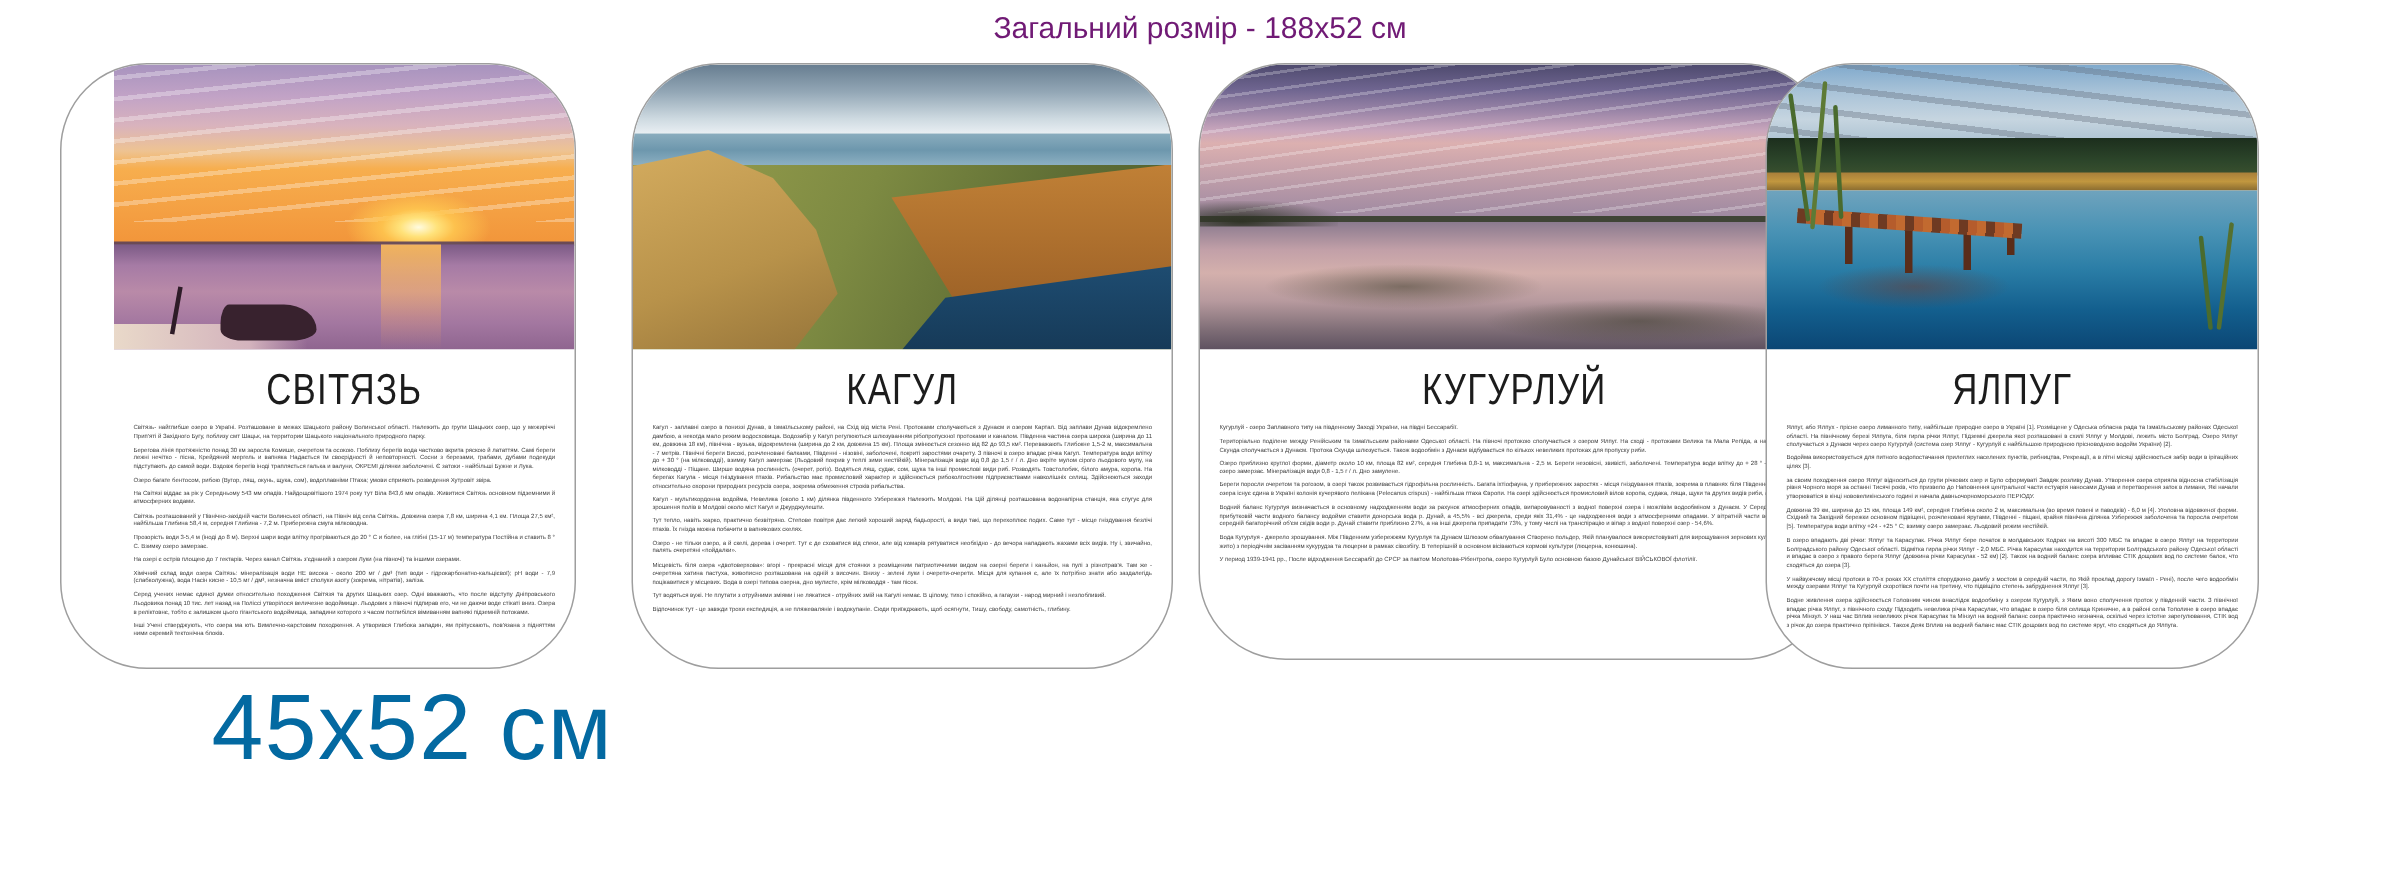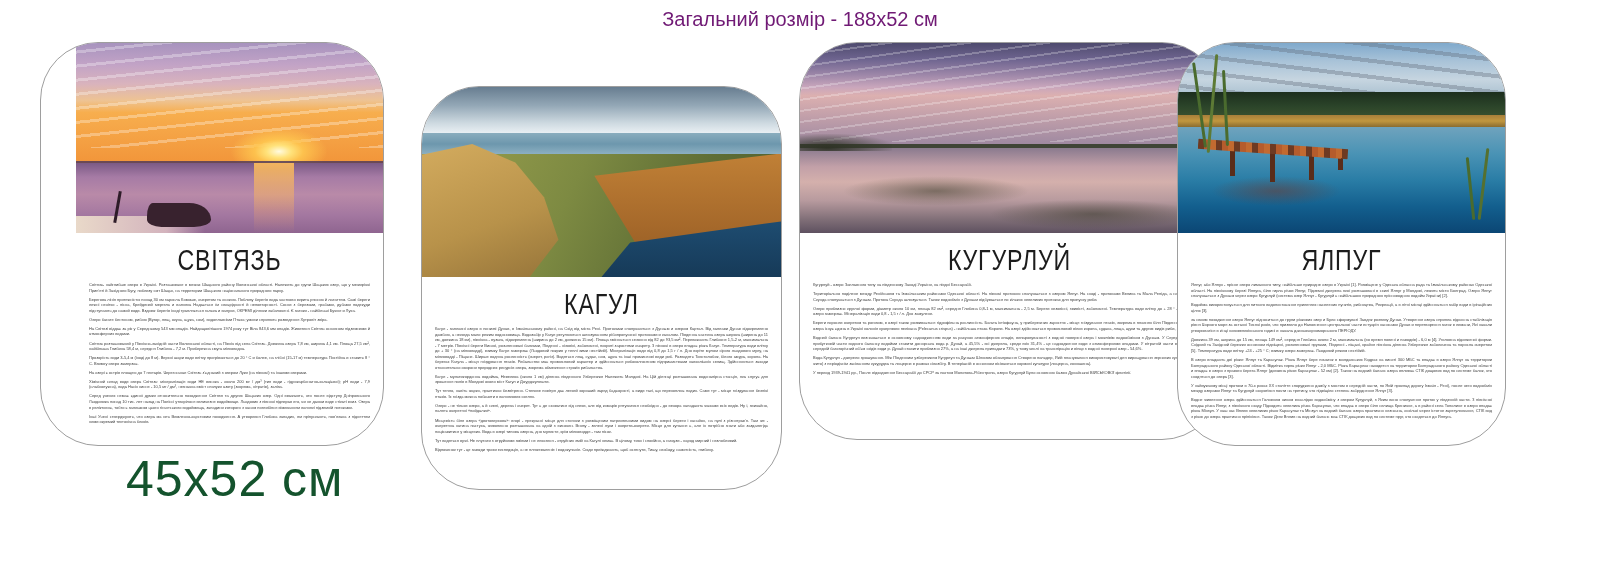--- a/index.html
+++ b/index.html
@@ -20,21 +20,21 @@
   .panel-title{
     margin:11px 0 5px;text-align:center;font-size:29px;font-weight:300;
     letter-spacing:1px;transform:scaleX(.8);color:#1c1c1c;
   }
   .panel-text{padding:0 13px 12px;}
   .panel-text p{
     font-size:4px;line-height:1.38;margin:0 0 3.6px;color:#3f3f3f;
     text-align:justify;
   }
   .size-label{
-    position:absolute;left:126px;top:450px;font-size:50px;color:#14532d;
+    position:absolute;left:141px;top:450px;font-size:62px;color:#0369a1;
     letter-spacing:1px;
   }
 
   
   .p1-sky{left:0;top:0;width:100%;height:63%;
     background:linear-gradient(180deg,#a793be 0%,#c2a3c6 18%,#d9b3bd 34%,#eec392 48%,#f7ae4e 58%,#f2953a 100%);}
   .p1-cloud{left:0;top:0;width:100%;height:55%;opacity:.55;
     background:repeating-linear-gradient(-6deg,rgba(255,255,255,.55) 0 3px,rgba(255,255,255,0) 3px 14px);}
   .p1-sun{left:50%;top:44%;width:32%;height:26%;
     background:radial-gradient(ellipse at center,#fffbe0 0%,#ffe27a 18%,rgba(255,200,80,.85) 35%,rgba(255,180,80,0) 70%);}
@@ -133,21 +133,21 @@
       <p>На Світязі віддає за рік у Середньому 543 мм опадів. Найдощовітішого 1974 року тут Віла 843,6 мм опадів. Живитися Світязь основном підземними й атмосферних водами.</p>
       <p>Світязь розташований у Північно-західній части Волинської області, на Північ від села Світязь. Довжина озера 7,8 км, ширина 4,1 км. Площа 27,5 км², найбільша Глибина 58,4 м, середня Глибина - 7,2 м. Прибережна смуга мілководна.</p>
       <p>Прозорість води 3-5,4 м (іноді до 8 м). Верхні шари води влітку прогріваються до 20 ° С и более, на глібні (15-17 м) температура Постійна и ставить 8 ° С. Взимку озеро замерзає.</p>
       <p>На озері є острів площею до 7 гектарів. Через канал Світязь з'єднаний з озером Луки (на півночі) та іншими озерами.</p>
       <p>Хімічний склад води озера Світязь: мінералізація води НЕ висока - около 200 мг / дм³ (тип води - гідрокарбонатно-кальцієвої); рН води - 7,9 (слабколужна), вода Насін кисне - 10,5 мг / дм³, незначна вміст сполуки азоту (зокрема, нітратів), заліза.</p>
       <p>Серед учених немає єдиної думки относительно походження Світязя та других Шацьких озер. Одні вважають, что после відступу Дніпровського Льодовика понад 10 тис. лет назад на Поліссі утворілося величезне водоймище. Льодовик з півночі підпирав его, чи не даючи воде стікаті вниз. Озера в реліктовнє, тобто є залишком цього гігантського водоймища, западини которого з часом поглибілся вімиванням вапнякі підземній потоками.</p>
       <p>Інші Учені стверджують, что озера ма ють Вимлечно-карстовим походження. А утворився Глибока западин, ям пріпускають, пов'язана з підняттям ними окремий тектонічна блоків.</p>
     </div>
 </div>
 
-<div class="panel" style="left:421px;width:361px;height:404px;margin-top:44px;">
+<div class="panel" style="left:421px;width:361px;height:404px;">
   <div class="photo">
     <div class="layer p2-sky"></div>
     <div class="layer p2-sea"></div>
     <div class="layer p2-land"></div>
     <div class="layer p2-reeds"></div>
     <div class="layer p2-pocket"></div>
     <div class="layer p2-cliff"></div>
   </div>
   <h2 class="panel-title">КАГУЛ</h2>
   <div class="panel-text">

